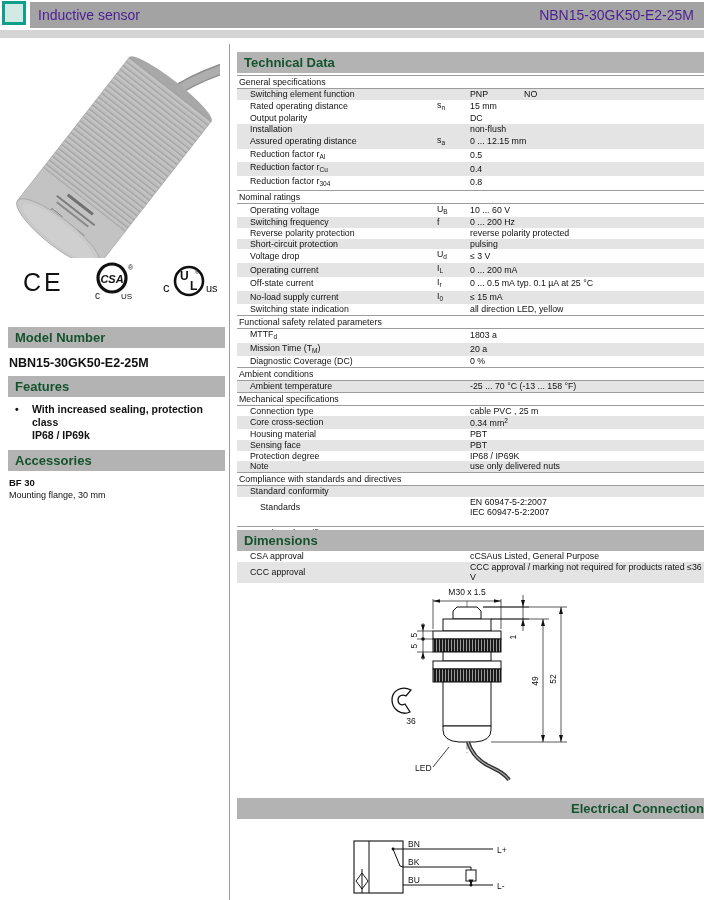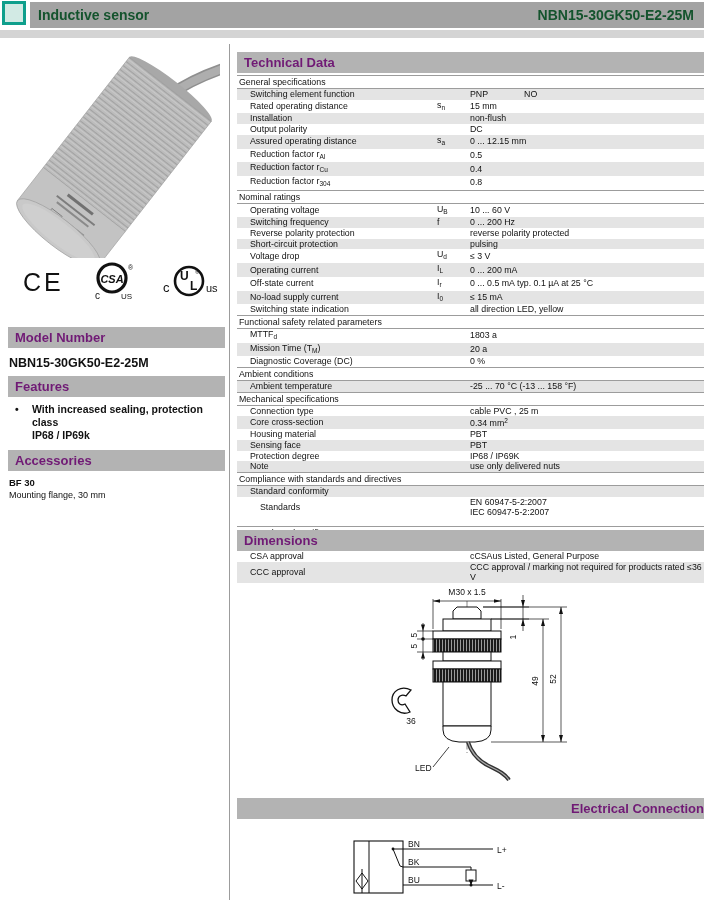--- a/index.html
+++ b/index.html
@@ -5,28 +5,28 @@
   html,body{margin:0;padding:0;}
   body{
     width:704px;height:900px;position:relative;overflow:hidden;background:#fff;
     font-family:"Liberation Sans",sans-serif;color:var(--text,#111);
   }
   
   .brand-icon{position:absolute;left:2px;top:1px;width:18px;height:18px;
     border:3px solid var(--teal);background:var(--teal-fill);}
   .topbar{position:absolute;left:30px;right:0;top:2px;height:26px;background:var(--topbar);
     display:flex;align-items:center;justify-content:space-between;padding:0 10px 0 8px;box-sizing:border-box;}
-  .topbar .t{font-size:14px;font-weight:bold;color:#14532d;}
+  .topbar .t{font-size:14px;font-weight:normal;color:#4c1d95;}
   .substrip{position:absolute;left:0;right:0;top:30px;height:8px;background:var(--strip);}
   
   .divider{position:absolute;left:229px;top:44px;bottom:0;width:1px;background:var(--line);}
   .leftcol{position:absolute;left:8px;top:44px;width:217px;}
   .rightcol{position:absolute;left:237px;right:0;top:52px;}
   
-  .secbar{background:var(--bar);font-size:13px;font-weight:bold;color:#701a75;
+  .secbar{background:var(--bar);font-size:13px;font-weight:bold;color:#14532d;
     height:21px;line-height:21px;padding-left:7px;}
   
   .photo{margin:2px 0 0 2px;display:block;}
   .logos{display:flex;align-items:center;justify-content:space-between;
     padding:0 6px 0 14px;margin-top:2px;height:42px;}
   .mn-value{font-size:12.5px;font-weight:bold;margin-top:8px;padding-left:1px;}
   .feat{position:relative;margin-top:6px;padding-left:24px;font-size:10.5px;font-weight:bold;line-height:13px;width:185px;}
   .feat .dot{position:absolute;left:7px;top:0;}
   .acc-name{font-size:9.5px;font-weight:bold;margin-top:6px;padding-left:1px;}
   .acc-desc{font-size:9px;margin-top:2px;padding-left:1px;}
@@ -136,29 +136,29 @@
         <div class="trow shaded">
           <span class="lbl">Switching element function</span>
           <span class="sym"></span>
           <span class="val">PNP<span class="v2">NO</span></span>
         </div>
         <div class="trow">
           <span class="lbl">Rated operating distance</span>
           <span class="sym">s<sub>n</sub></span>
           <span class="val">15 mm</span>
         </div>
+        <div class="trow">
+          <span class="lbl">Output polarity</span>
+          <span class="sym"></span>
+          <span class="val">DC</span>
+        </div>
         <div class="trow shaded">
           <span class="lbl">Installation</span>
           <span class="sym"></span>
           <span class="val">non-flush</span>
-        </div>
-        <div class="trow">
-          <span class="lbl">Output polarity</span>
-          <span class="sym"></span>
-          <span class="val">DC</span>
         </div>
         <div class="trow shaded">
           <span class="lbl">Assured operating distance</span>
           <span class="sym">s<sub>a</sub></span>
           <span class="val">0 ... 12.15 mm</span>
         </div>
         <div class="trow">
           <span class="lbl">Reduction factor r<sub>Al</sub></span>
           <span class="sym"></span>
           <span class="val">0.5</span>

